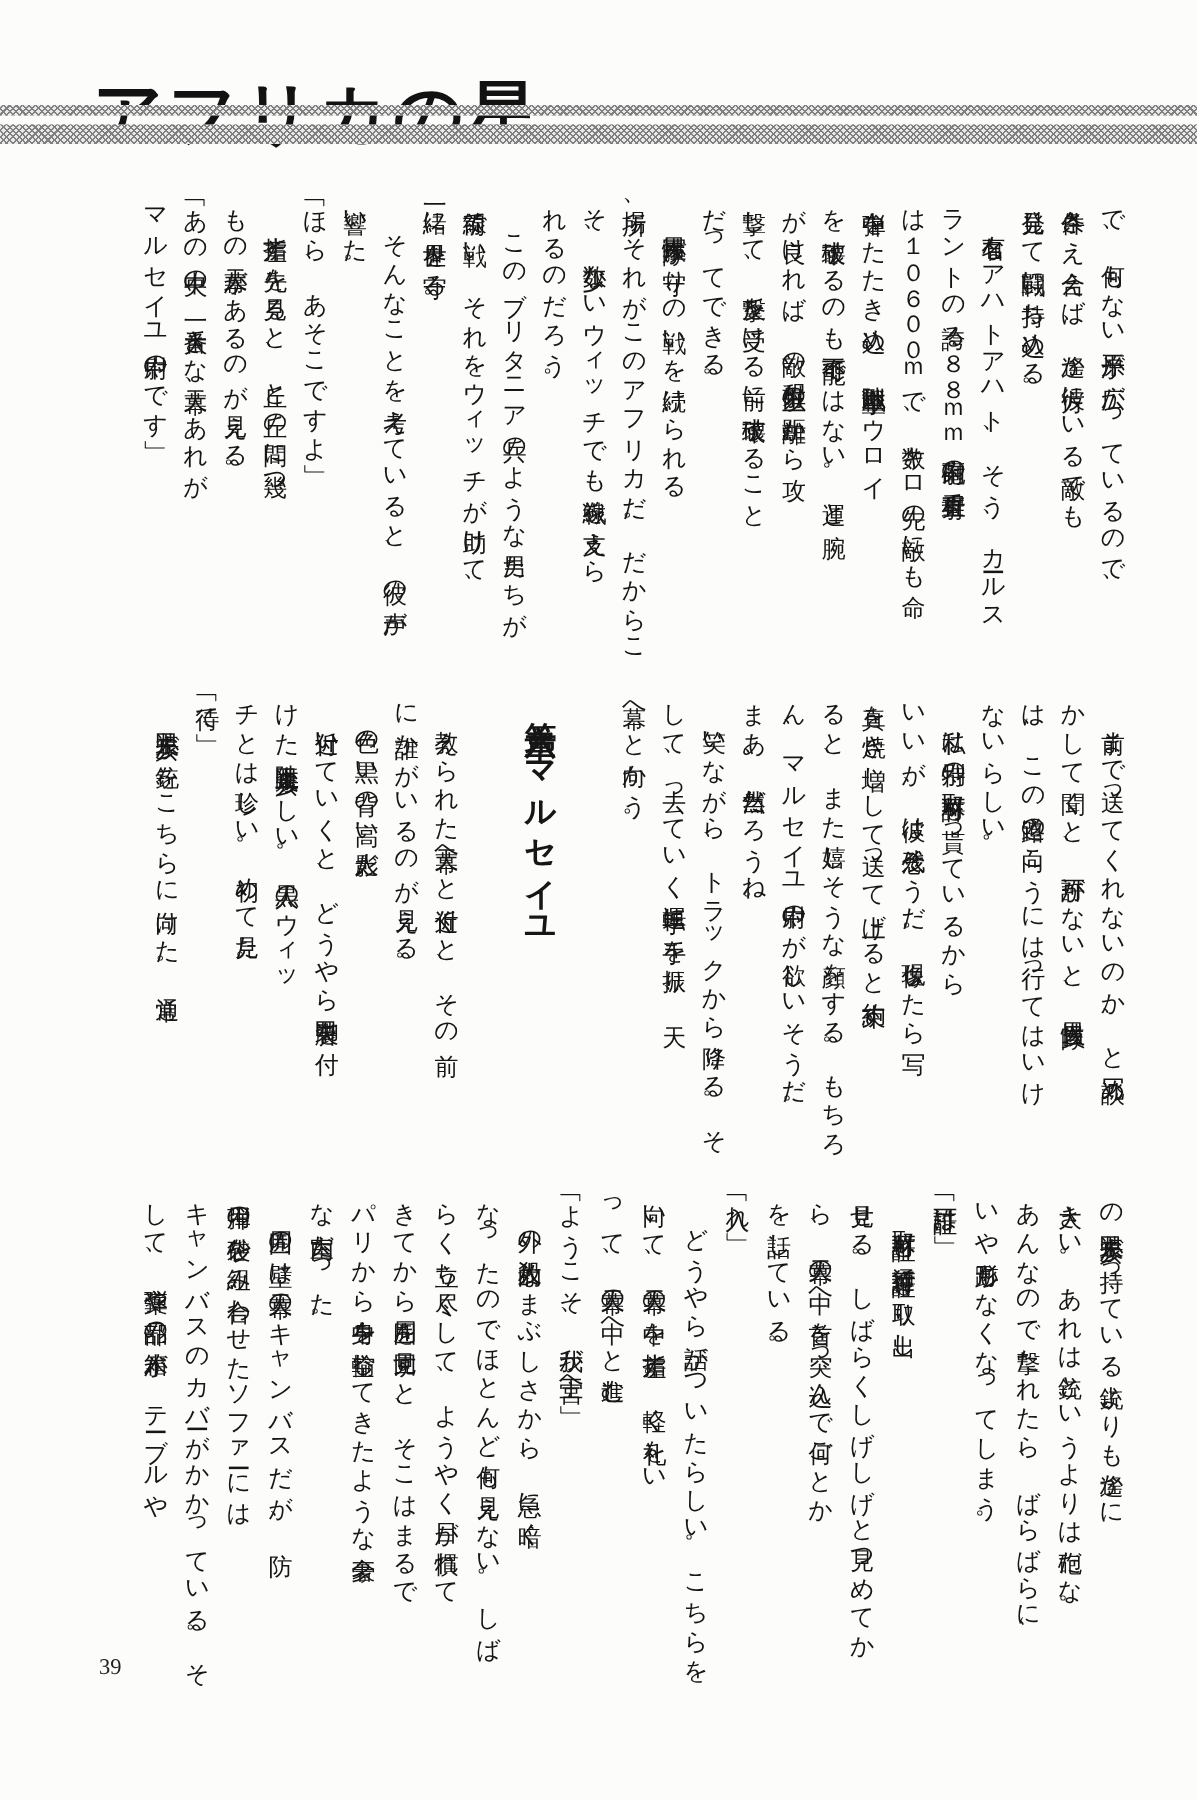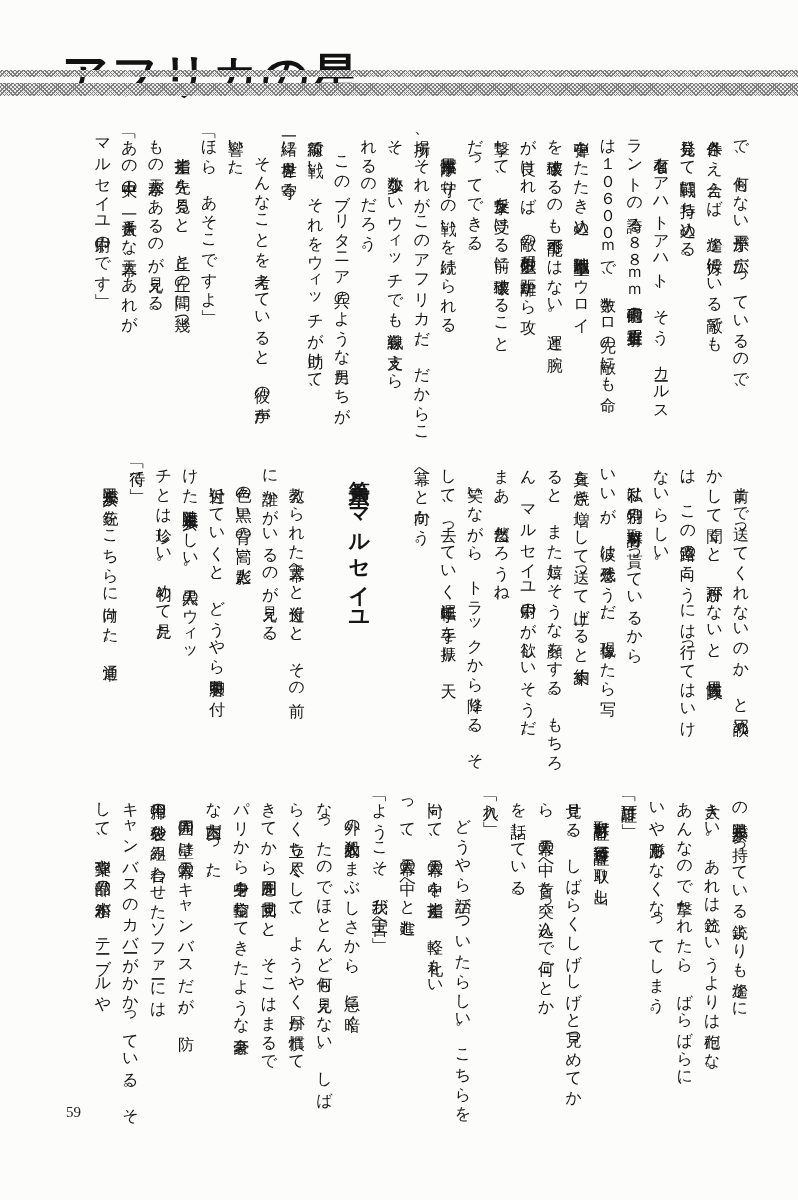--- a/index.html
+++ b/index.html
@@ -143,13 +143,13 @@
     <div class="line">らく立ち尽くして、ようやく目が慣れて</div>
     <div class="line">きてから周囲を見回すと、そこはまるで</div>
     <div class="line">パリから中身を空輸してきたような豪奢</div>
     <div class="line">な室内だった。</div>
     <div class="line">　周囲の壁は天幕のキャンバスだが、防</div>
     <div class="line">弾用の砂袋を組み合わせたソファーには</div>
     <div class="line">キャンバスのカバーがかかっている。そ</div>
     <div class="line">して、弾薬や部品の木箱が、テーブルや</div>
   </div>
 
-<div class="page-number">59</div>
+<div class="page-number">39</div>
 
 </body></html>

